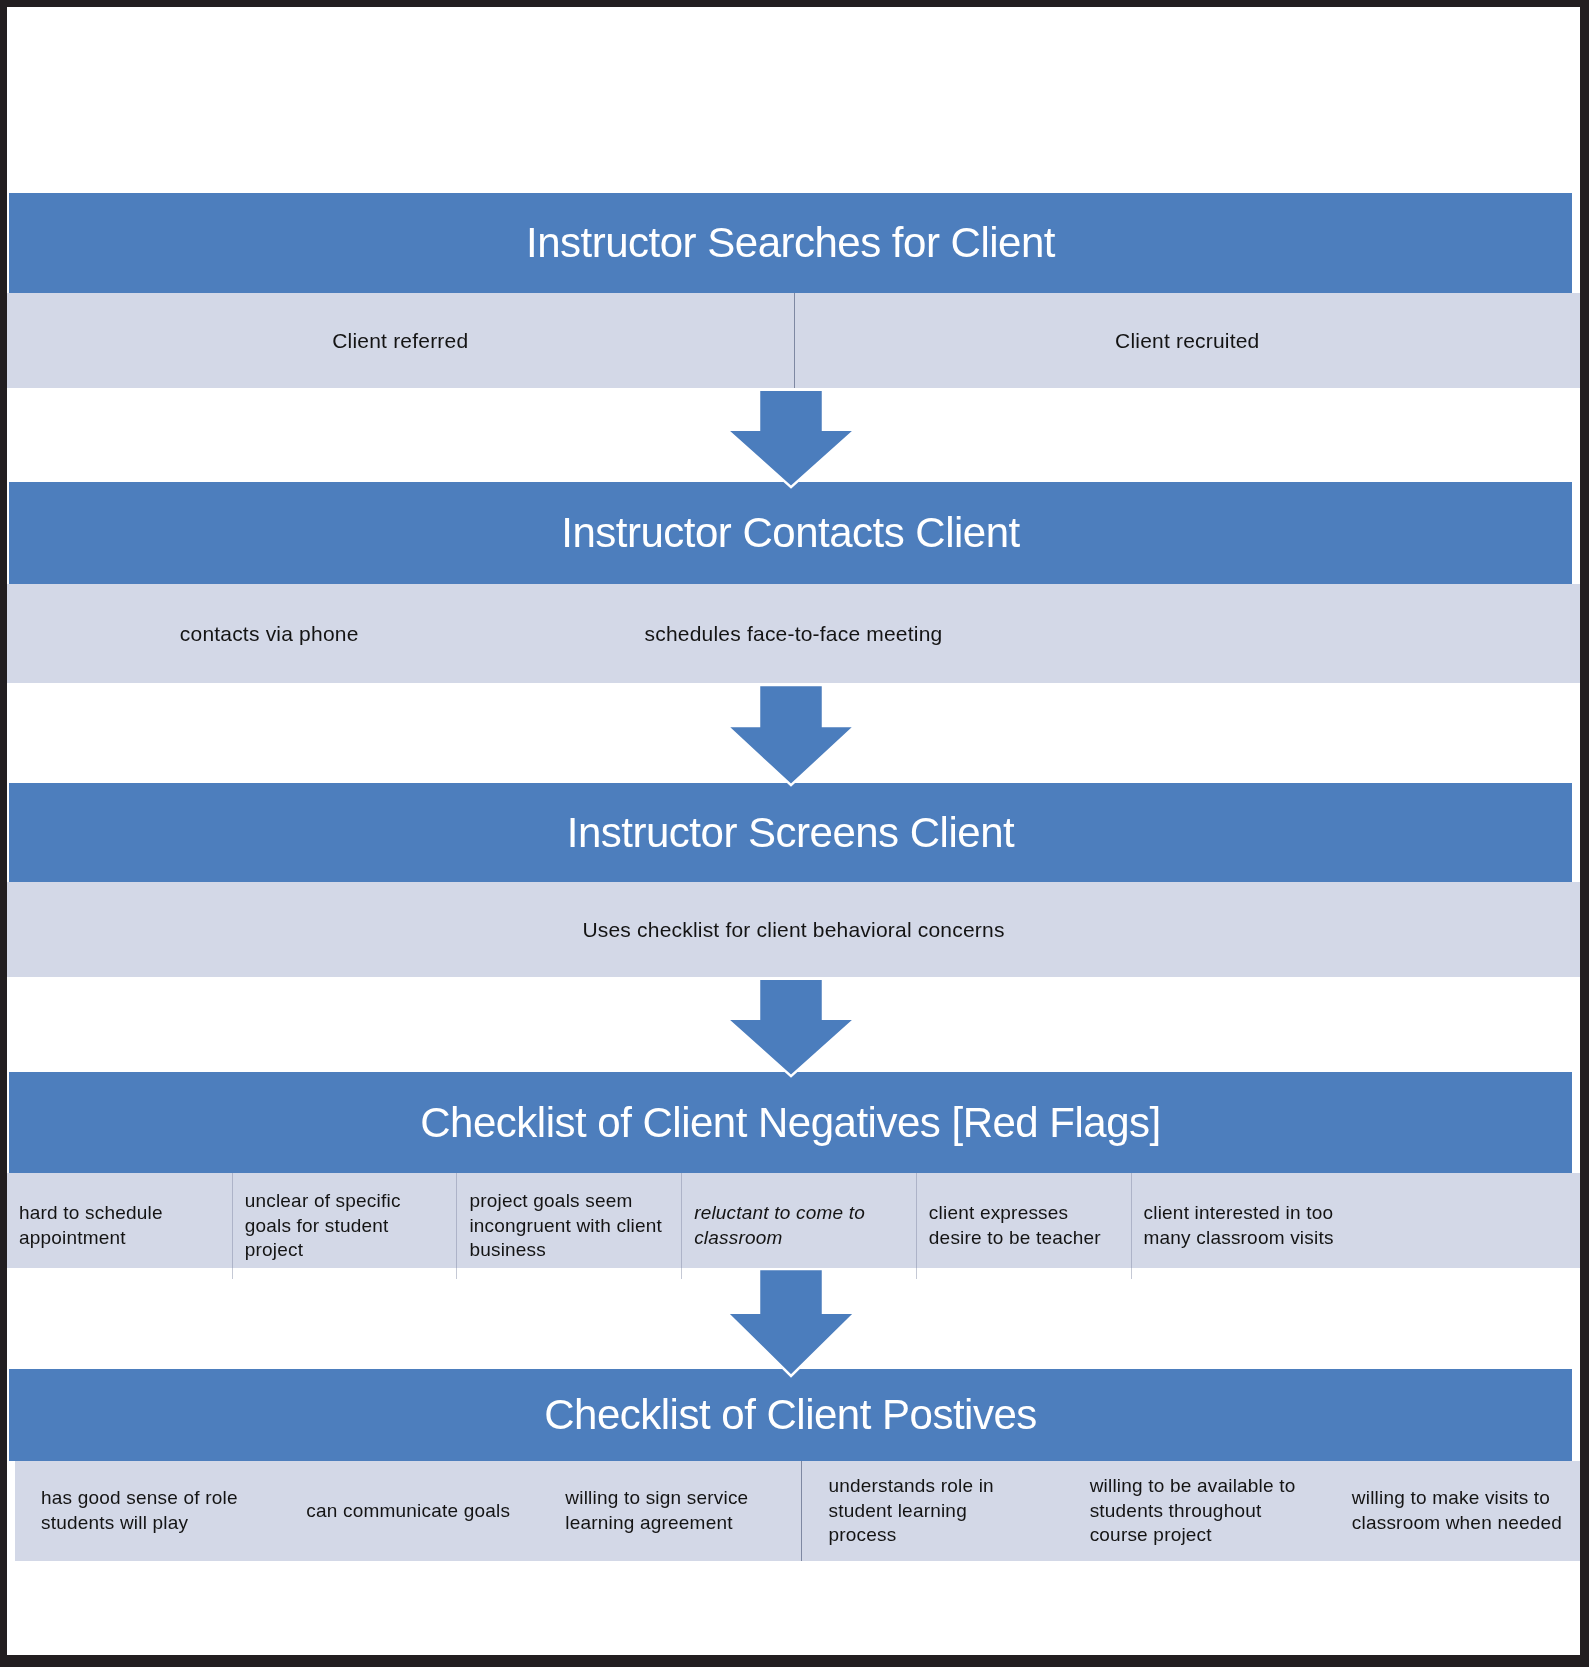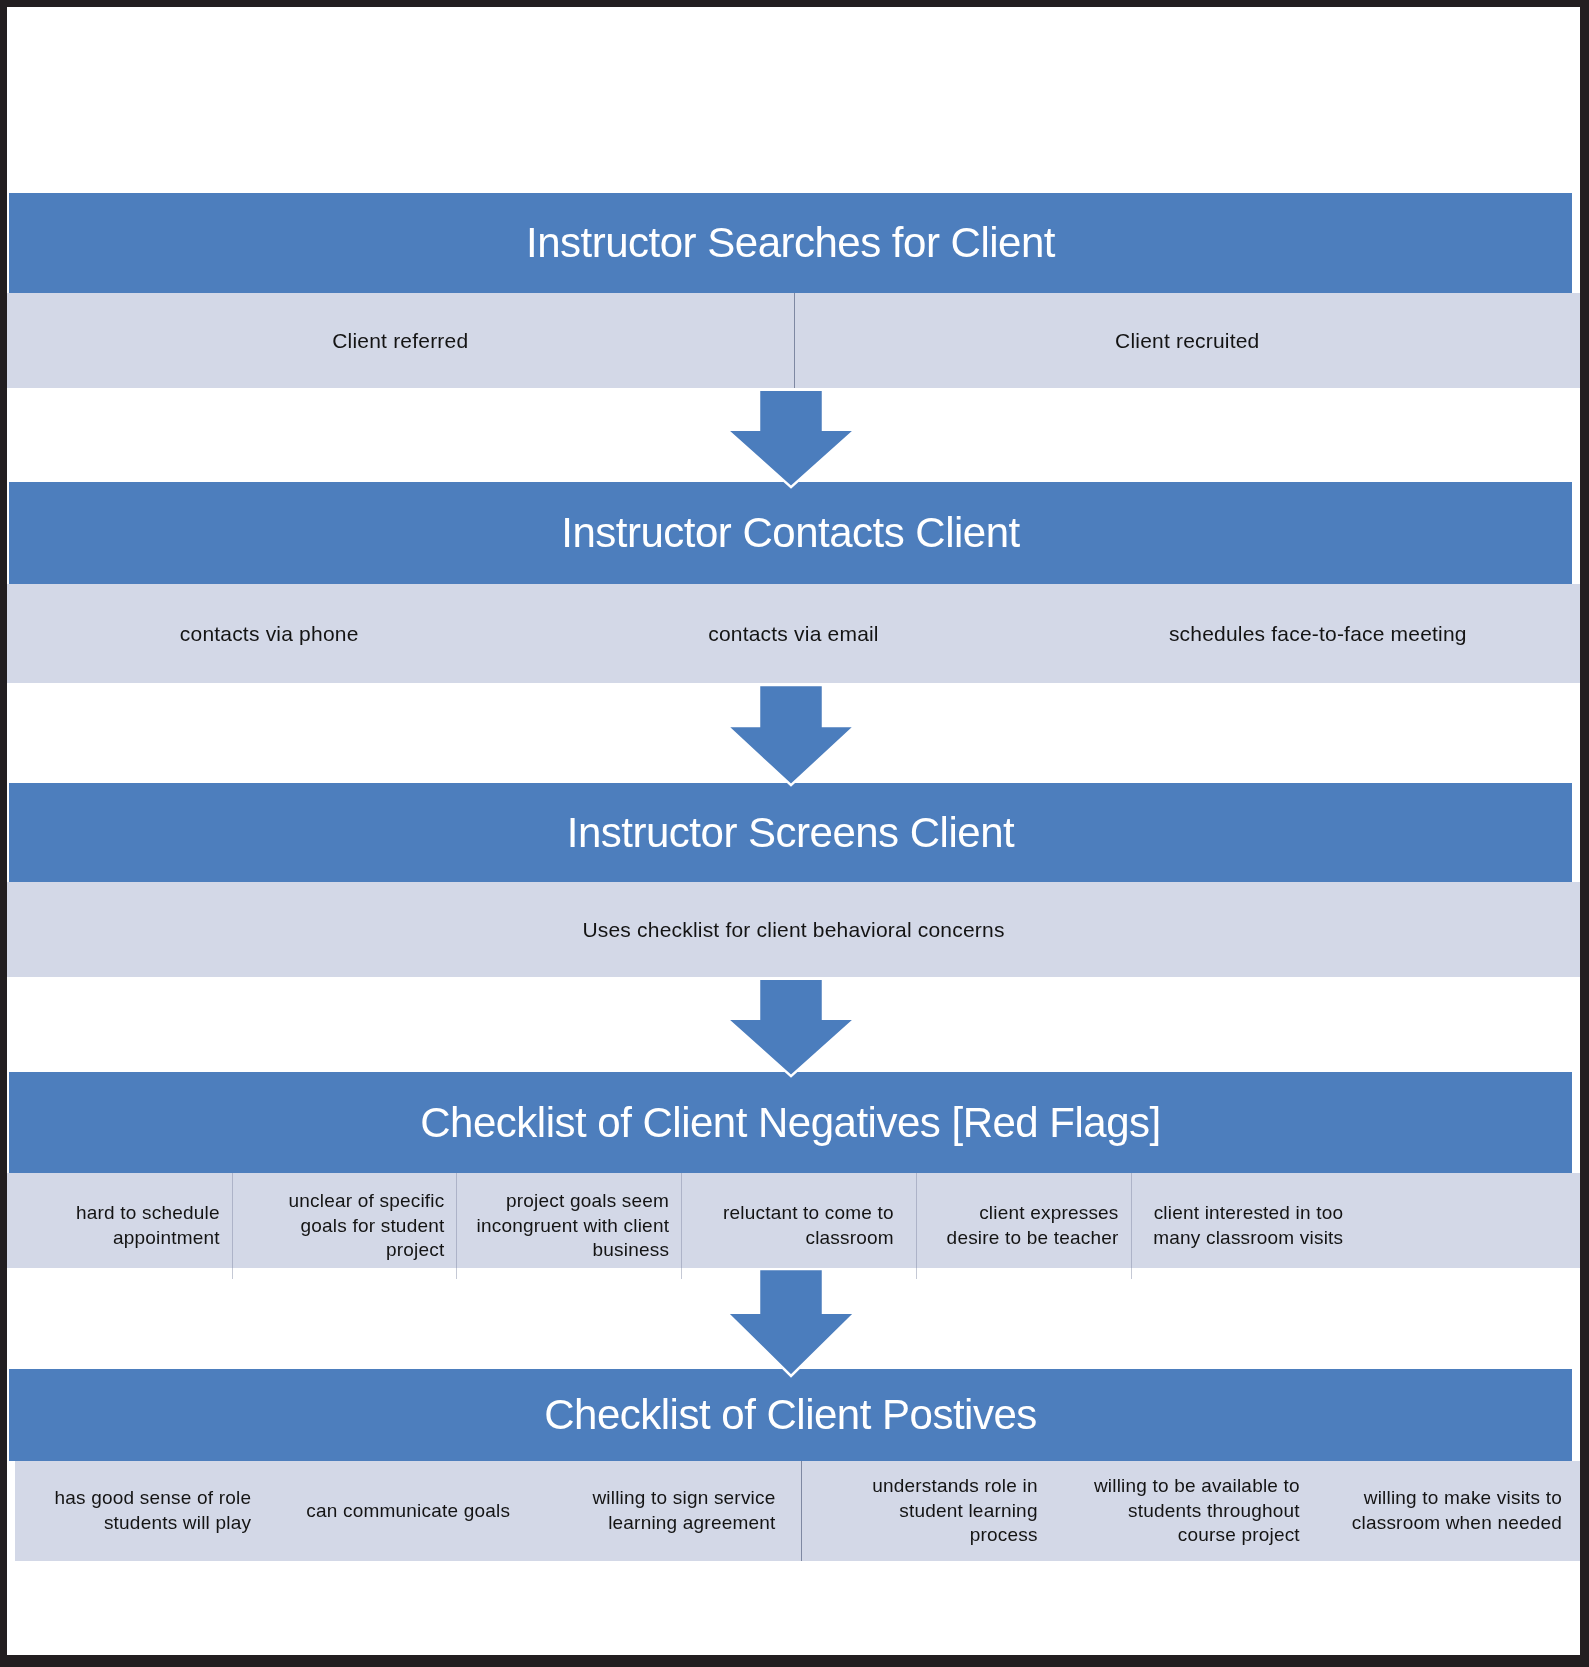--- a/index.html
+++ b/index.html
@@ -29,21 +29,21 @@
   .hdr{
     position:absolute;left:9px;width:1563px;
     background:var(--header-bg);color:var(--header-text);
     display:flex;align-items:center;justify-content:center;
     font-size:42px;letter-spacing:-0.5px;z-index:1;
   }
   .row{
     position:absolute;left:7px;width:1573px;
     background:var(--row-bg);color:var(--cell-text);
     display:grid;z-index:1;
-    font-size:21px;letter-spacing:0.2px;text-align:right;
+    font-size:21px;letter-spacing:0.2px;text-align:left;
   }
   .cell{
     display:flex;align-items:center;justify-content:center;
     padding:4px 16px;line-height:1.3;box-sizing:border-box;
   }
   .row-pos .cell{padding:4px 26px;}
   .div-strong{border-left:1px solid var(--divider);}
   .div-faint{border-left:1px solid var(--divider-faint);}
   .arrow{
     position:absolute;left:725px;width:132px;z-index:3;display:block;
@@ -70,21 +70,20 @@
 
 <svg class="arrow" style="top:389px;height:100px;" viewBox="0 0 132 108" preserveAspectRatio="none">
   <polygon points="34,1 98,1 98,44 130,44 66,106 2,44 34,44"></polygon>
 </svg>
 
 <div class="hdr" style="top:482px;height:102px;">
   <span>Instructor Contacts Client</span>
 </div>
 <div class="row r2" style="top:584px;height:99px;">
   <div class="cell">contacts via phone</div>
-  <div class="cell">contacts via email</div>
   <div class="cell">schedules face-to-face meeting</div>
 </div>
 
 <svg class="arrow" style="top:684px;height:103px;" viewBox="0 0 132 108" preserveAspectRatio="none">
   <polygon points="34,1 98,1 98,44 130,44 66,106 2,44 34,44"></polygon>
 </svg>
 
 <div class="hdr" style="top:783px;height:99px;">
   <span>Instructor Screens Client</span>
 </div>
@@ -96,21 +95,21 @@
   <polygon points="34,1 98,1 98,44 130,44 66,106 2,44 34,44"></polygon>
 </svg>
 
 <div class="hdr" style="top:1072px;height:101px;">
   <span>Checklist of Client Negatives [Red Flags]</span>
 </div>
 <div class="row r4" style="top:1173px;height:95px;font-size:19px;">
   <div class="cell" style="padding:4px 12px;">hard to schedule appointment</div>
   <div class="cell div-faint" style="padding:16px 12px;">unclear of specific goals for student project</div>
   <div class="cell div-faint" style="padding:4px 12px;">project goals seem incongruent with client business</div>
-  <div class="cell div-faint" style="padding:16px 12px;">reluctant to come to classroom</div>
+  <div class="cell div-faint" style="padding:16px 12px;font-style:italic;">reluctant to come to classroom</div>
   <div class="cell div-faint" style="padding:4px 12px;margin-left:10px;">client expresses desire to be teacher</div>
   <div class="cell div-faint" style="padding:4px 12px;">client interested in too many classroom visits</div>
 </div>
 
 <svg class="arrow" style="top:1268px;height:110px;" viewBox="0 0 132 108" preserveAspectRatio="none">
   <polygon points="34,1 98,1 98,44 130,44 66,106 2,44 34,44"></polygon>
 </svg>
 
 <div class="hdr" style="top:1369px;height:92px;">
   <span>Checklist of Client Postives</span>

